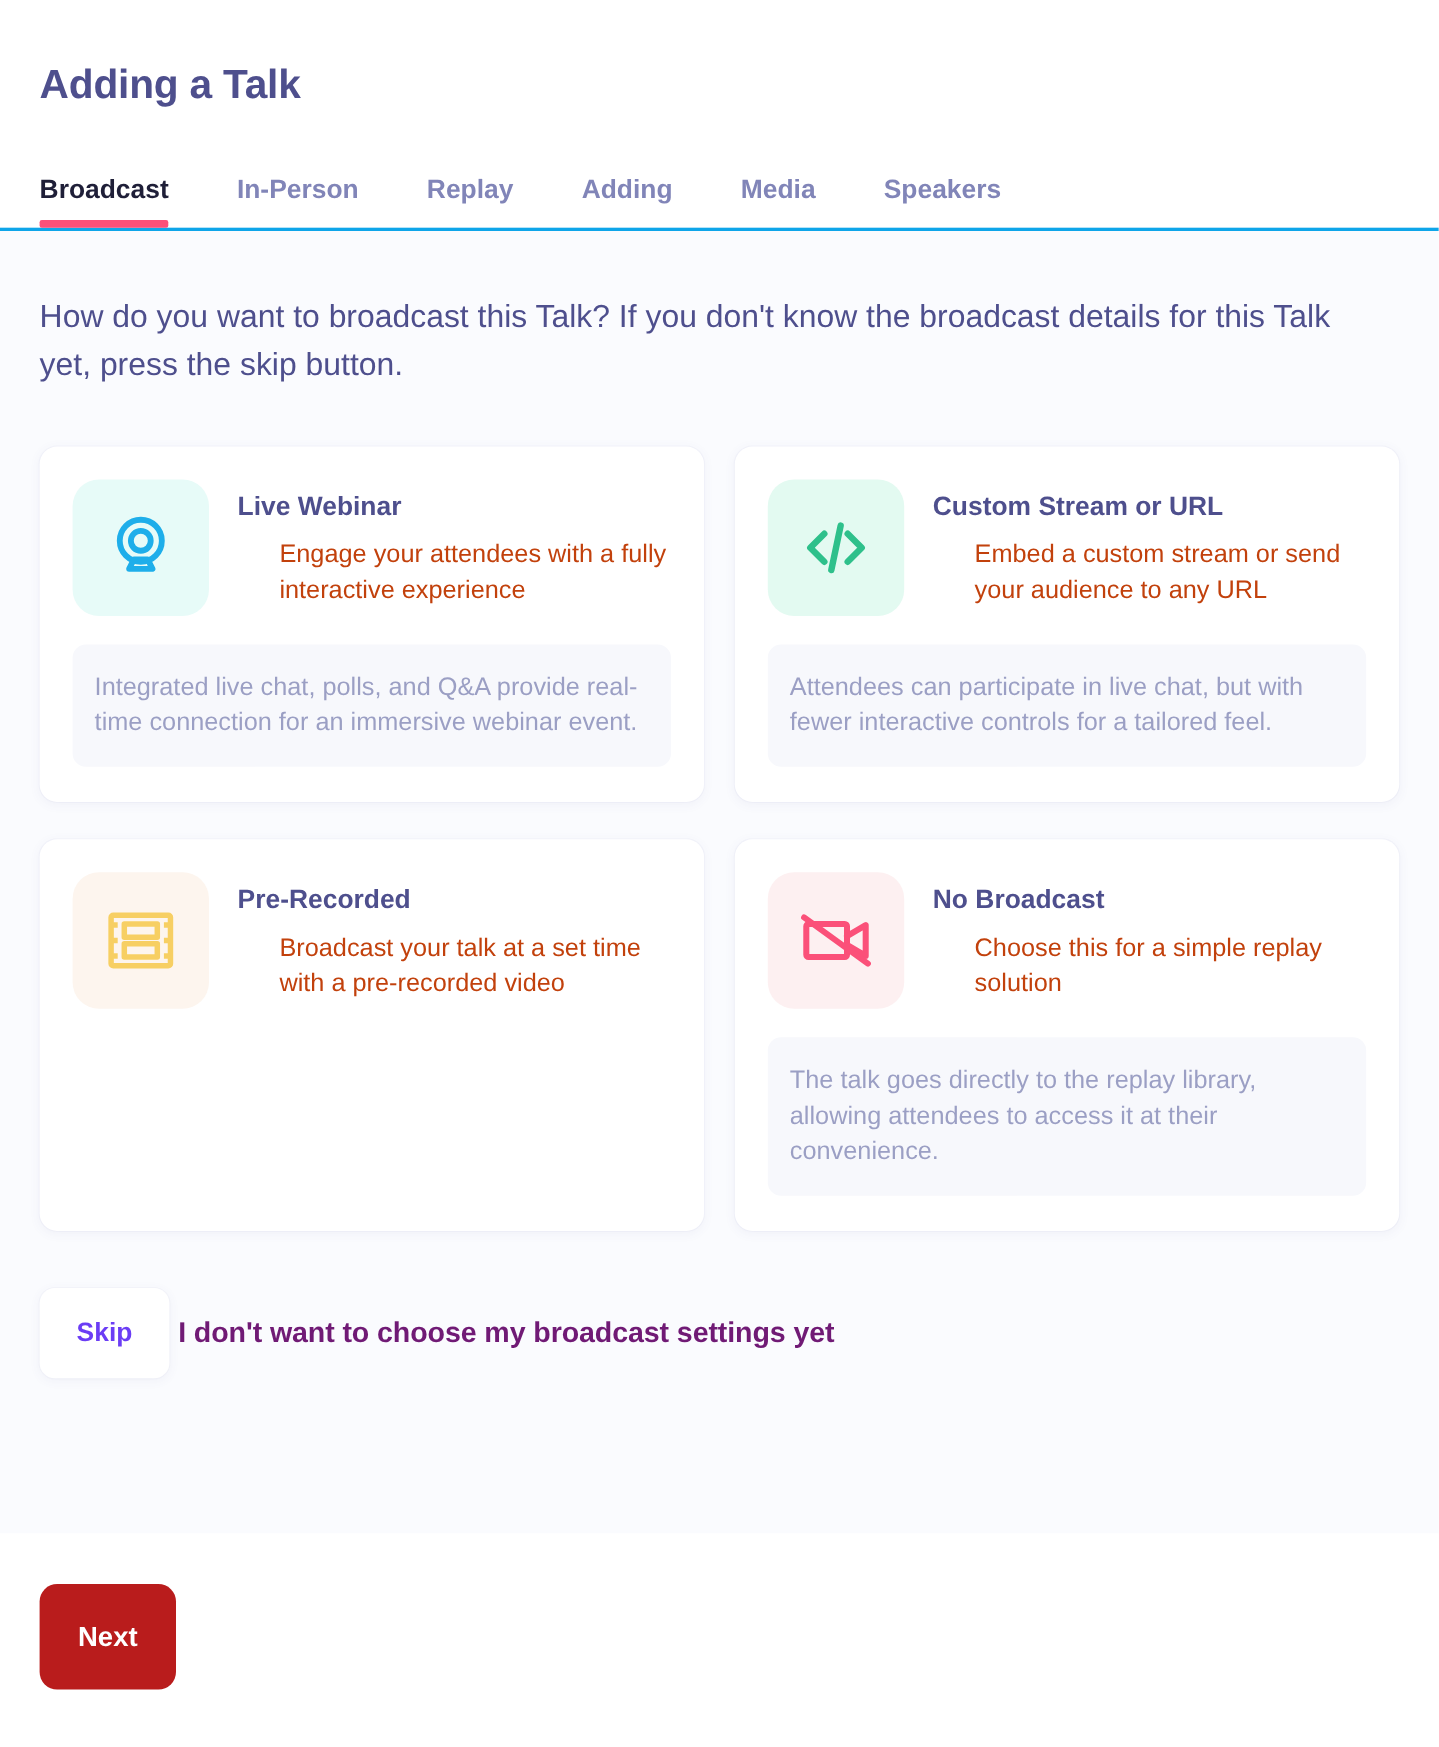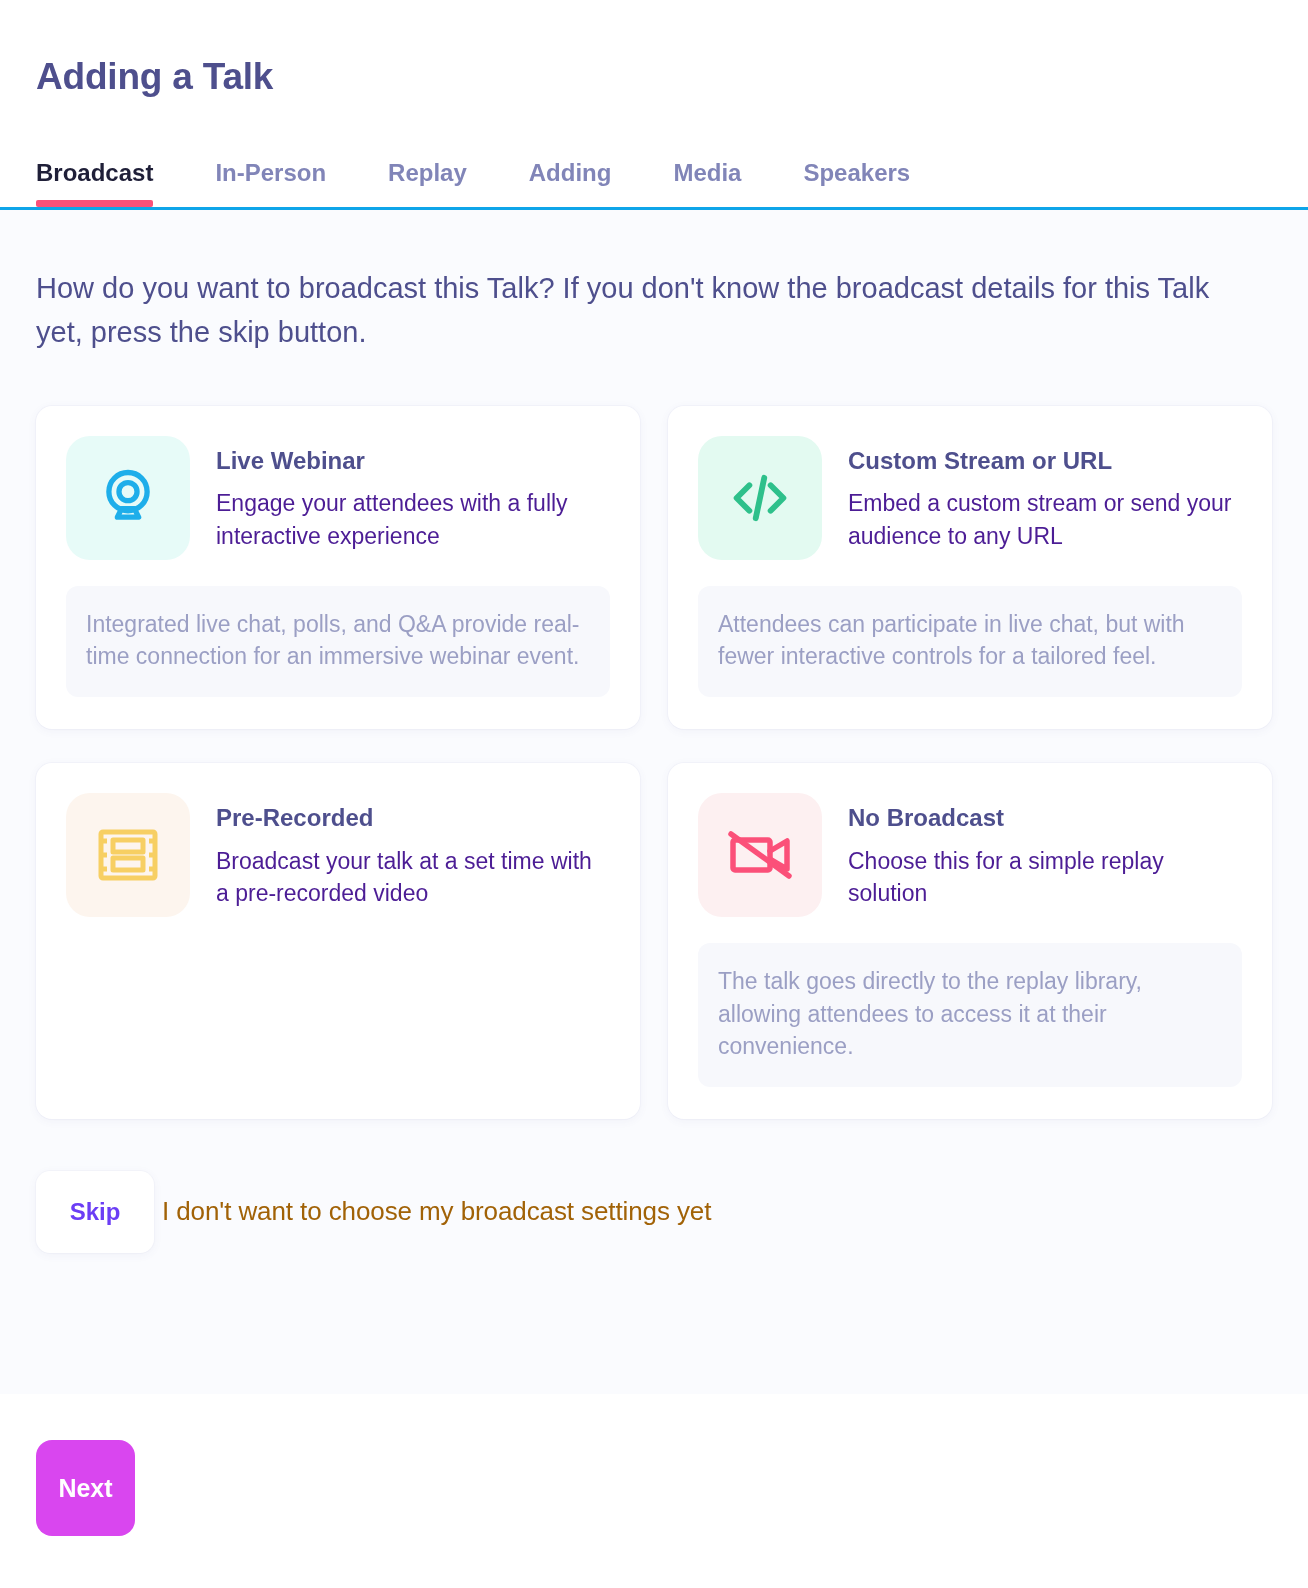--- a/index.html
+++ b/index.html
@@ -131,22 +131,23 @@
     font-size: 24px;
     font-weight: 700;
     color: #4e4f8d;
     margin-bottom: 12px;
     line-height: 1.2;
   }
 
   .card-sub {
     font-size: 23px;
     line-height: 1.42;
-    color: #4c1d95;
+    color: #c2410c;
     font-weight: 400;
+    margin-left: 38px;
   }
 
   .card-note {
     background: #f7f8fc;
     border-radius: 12px;
     padding: 22px 20px 24px 20px;
     font-size: 23px;
     line-height: 1.42;
     color: #9b9fc4;
     font-weight: 400;
@@ -171,37 +172,37 @@
     font-size: 24px;
     font-weight: 700;
     color: #6b3df5;
     cursor: pointer;
     box-shadow: 0 2px 10px rgba(86, 92, 160, 0.06),
                 0 0 0 1px rgba(86, 92, 160, 0.03);
   }
 
   .skip-text {
     font-size: 26px;
-    color: #a16207;
-    font-weight: 400;
+    color: #701a75;
+    font-weight: 700;
     letter-spacing: -0.1px;
   }
 
   
   .footer {
     flex: 0 0 auto;
     background: #ffffff;
     padding: 46px 36px 52px 36px;
   }
 
   .next-button {
-    background: #d946ef;
+    background: #b91c1c;
     border: none;
     border-radius: 16px;
-    width: 99px;
+    width: 124px;
     height: 96px;
     font-family: "Liberation Sans", sans-serif;
     font-size: 25px;
     font-weight: 700;
     color: #ffffff;
     cursor: pointer;
   }
 </style>
 </head>
 <body>

